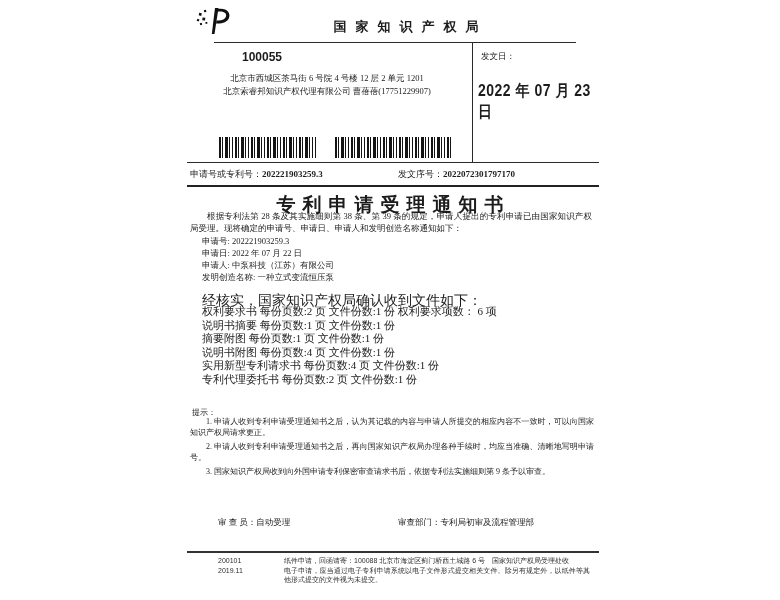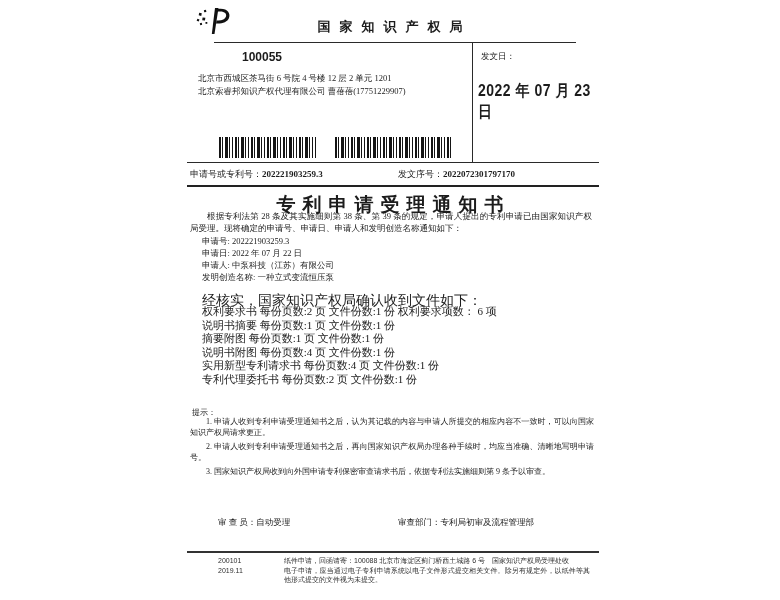--- a/index.html
+++ b/index.html
@@ -5,28 +5,28 @@
   html,body{margin:0;padding:0;}
   body{
     width:780px;height:600px;background:#ffffff;overflow:hidden;position:relative;
     font-family:"Liberation Serif","DejaVu Serif",serif;color:#1c1c1c;
     -webkit-font-smoothing:antialiased;
   }
   .page{position:absolute;left:180px;top:0;width:420px;height:600px;background:#fff;}
 
   
   .logo{position:absolute;left:14px;top:7px;width:40px;height:32px;}
-  .agency{position:absolute;left:0;top:18px;width:100%;text-align:center;
+  .agency{position:absolute;left:16px;top:18px;width:100%;text-align:center;
     font-size:13px;font-weight:bold;letter-spacing:9px;text-indent:9px;}
   .hr-header{position:absolute;left:34px;top:42px;width:362px;border-top:1.6px solid #2a2a2a;}
 
   
   .postal{position:absolute;left:38px;top:50px;font-size:12px;font-weight:bold;
     font-family:"Liberation Sans","DejaVu Sans",sans-serif;margin-left:24px;}
-  .addr{position:absolute;left:18px;top:72px;width:258px;
+  .addr{position:absolute;left:18px;top:72px;width:258px;text-align:center;
     font-size:8.5px;line-height:13px;}
 
   
   .vline{position:absolute;left:292px;top:42px;height:121px;border-left:1.5px solid #2a2a2a;}
   .dispatch-label{position:absolute;left:301px;top:51px;font-size:8.5px;}
   .dispatch-date{position:absolute;left:298px;top:84px;font-size:14px;font-weight:bold;
     font-family:"Liberation Sans","DejaVu Sans",sans-serif;letter-spacing:0.5px;
     transform:scaleY(1.15);}
 
   

